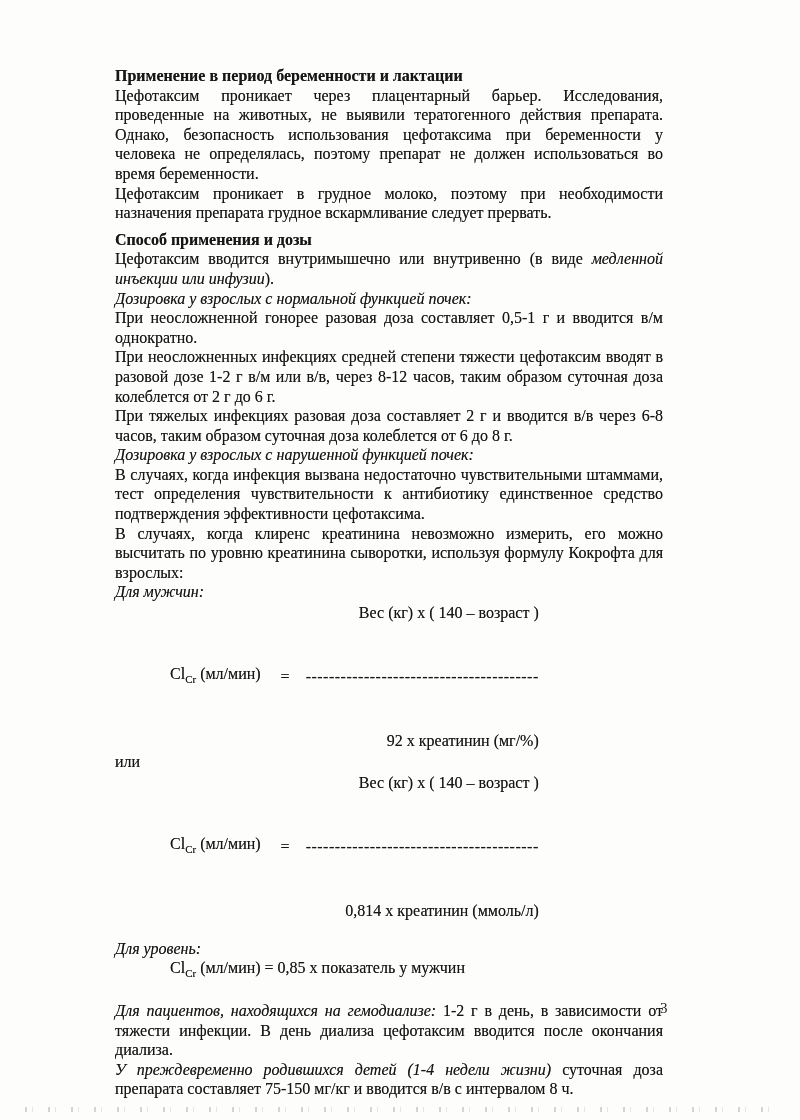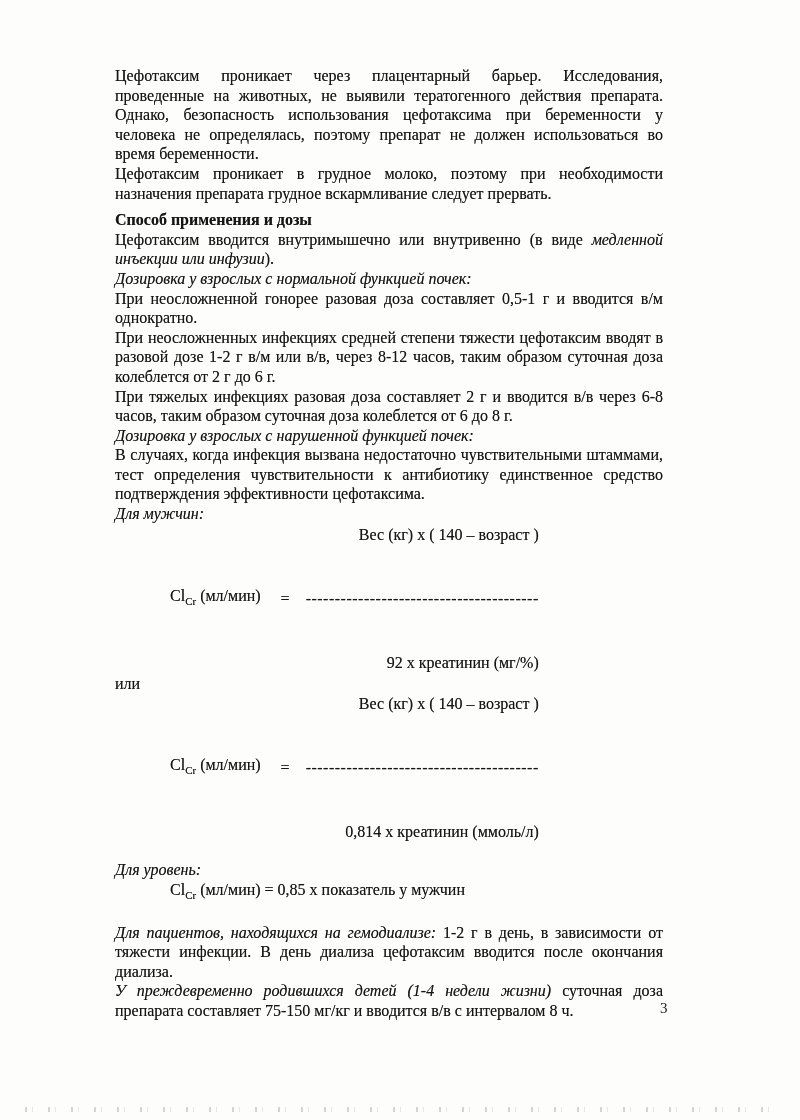--- a/index.html
+++ b/index.html
@@ -89,33 +89,35 @@
         rgba(0,0,0,0) 8px, rgba(0,0,0,0) 23px);
     filter: blur(0.6px);
   }
 </style>
 </head>
 <body>
 
 <div class="page">
   <div class="content">
 
+    <h3 class="sec-heading">Применение в период беременности и лактации</h3>
     <p><span>Цефотаксим проникает через плацентарный барьер. Исследования, проведенные на животных, не выявили тератогенного действия препарата. Однако, безопасность использования цефотаксима при беременности у человека не определялась, поэтому препарат не должен использоваться во время беременности.</span></p>
     <p><span>Цефотаксим проникает в грудное молоко, поэтому при необходимости назначения препарата грудное вскармливание следует прервать.</span></p>
 
     <div class="gap-sm"></div>
 
     <h3 class="sec-heading">Способ применения и дозы</h3>
     <p><span>Цефотаксим вводится внутримышечно или внутривенно (в виде </span><span class="it">медленной инъекции или инфузии</span><span>).</span></p>
     <p><span class="it">Дозировка у взрослых с нормальной функцией почек:</span></p>
     <p><span>При неосложненной гонорее разовая доза составляет 0,5-1 г и вводится в/м однократно.</span></p>
     <p><span>При неосложненных инфекциях средней степени тяжести цефотаксим вводят в разовой дозе 1-2 г в/м или в/в, через 8-12 часов, таким образом суточная доза колеблется от 2 г до 6 г.</span></p>
     <p><span>При тяжелых инфекциях разовая доза составляет 2 г и вводится в/в через 6-8 часов, таким образом суточная доза колеблется от 6 до 8 г.</span></p>
     <p><span class="it">Дозировка у взрослых с нарушенной функцией почек:</span></p>
     <p><span>В случаях, когда инфекция вызвана недостаточно чувствительными штаммами, тест определения чувствительности к антибиотику единственное средство подтверждения эффективности цефотаксима.</span></p>
+    <p><span>В случаях, когда клиренс креатинина невозможно измерить, его можно высчитать по уровню креатинина сыворотки, используя формулу Кокрофта для взрослых:</span></p>
     <p><span class="it">Для мужчин:</span></p>
 
     <div class="formula">
       <span class="lhs"><span>Cl</span><sub>Cr</sub><span> (мл/мин)</span></span>
       <span class="eq">=</span>
       <span class="frac">
         <span class="num">Вес (кг) x ( 140 – возраст )</span>
         <span class="divider">----------------------------------------</span>
         <span class="den">92 x креатинин (мг/%)</span>
       </span>

